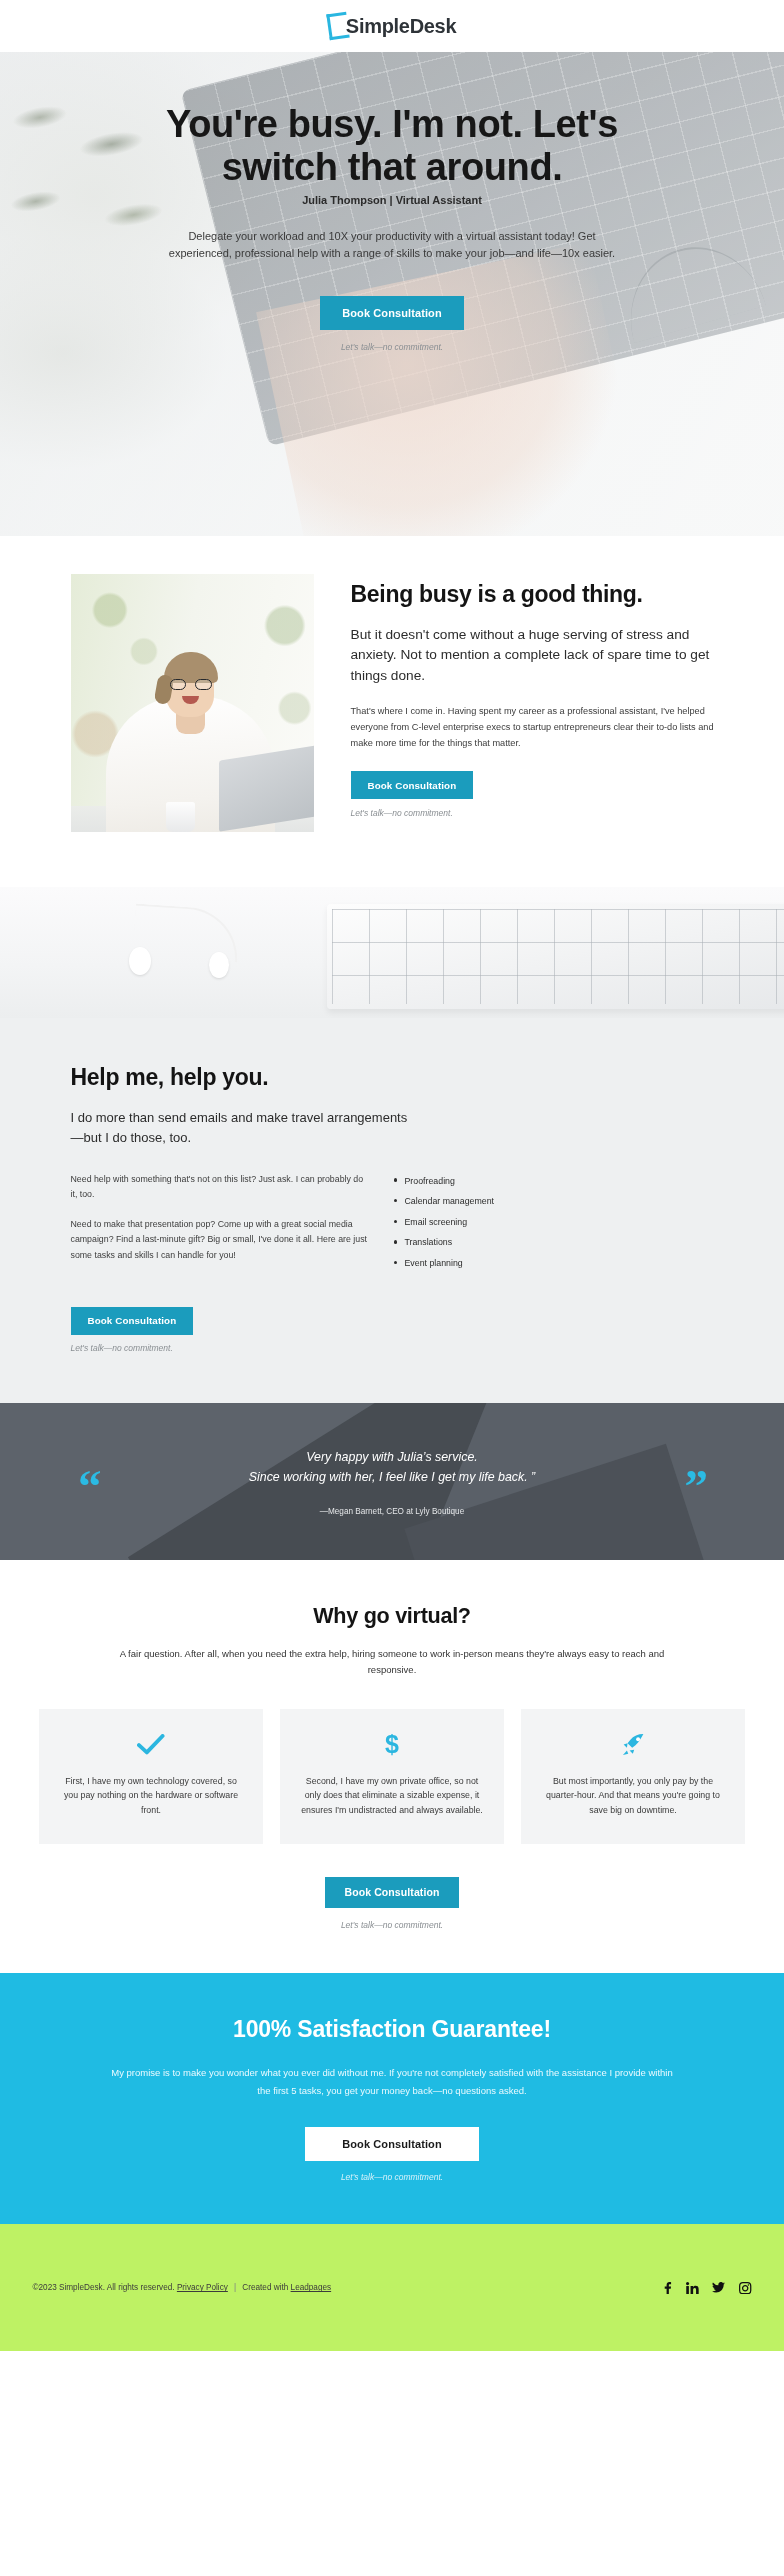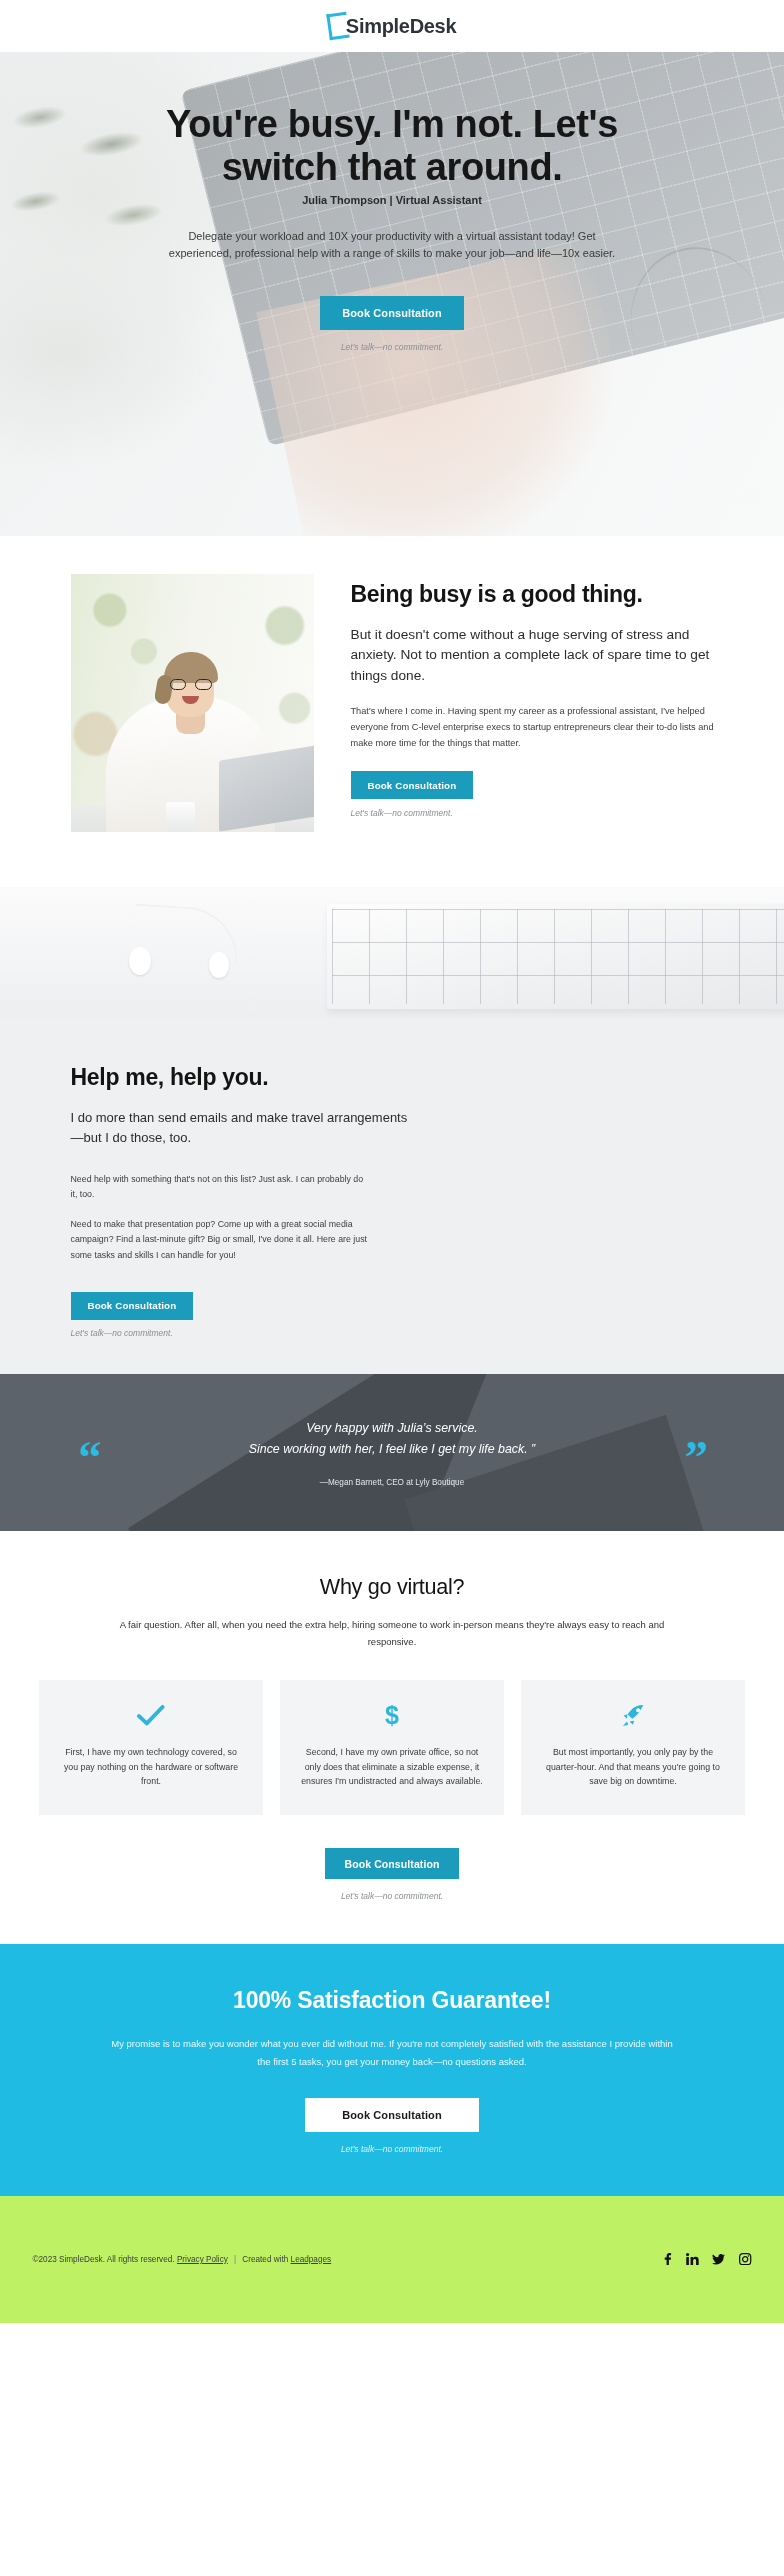--- a/index.html
+++ b/index.html
@@ -214,21 +214,21 @@
   }
   .kb-bud.b1 { left:129px; top:60px; width:22px; height:27.5px; }
   .kb-bud.b2 { left:209px; top:65px; width:19.6px; height:26px; }
   .kb-wire {
     position:absolute; left:134px; top:19.6px; width:105px; height:52px;
     border-top:2px solid #f1f1f1; border-right:2px solid #f1f1f1;
     border-radius:0 59px 0 0; transform:rotate(4deg);
   }
 
   
-  .sec-help { background:#eef0f1; padding:46px 0 36px; }
+  .sec-help { background:#eef0f1; padding:46px 0 50px; }
   .help-inner { width:719px; margin:0 auto; padding-left:38px; }
   .help-inner h2 {
     font-size:23px; font-weight:bold; color:#141414; letter-spacing:-0.3px;
   }
   .help-lead {
     margin-top:17px; font-size:13px; line-height:1.5; color:#2c2c2c; max-width:340px;
   }
   .help-cols { margin-top:25px; display:flex; gap:26px; }
   .help-left { width:297px; }
   .help-left p { font-size:8.8px; line-height:1.74; color:#3c3c3c; }
@@ -279,21 +279,21 @@
   .quote-body .ql {
     font-size:12.4px; font-style:italic; color:#ffffff; line-height:1.62;
   }
   .quote-attr {
     margin-top:19.6px; font-size:8.2px; color:#e4e6e8;
   }
 
   
   .sec-why { background:#fff; padding:43px 0 43px; }
   .why-inner { width:706px; margin:0 auto; text-align:center; }
-  .why-inner h2 { font-size:21.6px; font-weight:normal; color:#141414; letter-spacing:-0.3px; }
+  .why-inner h2 { font-size:21.6px; font-weight:bold; color:#141414; letter-spacing:-0.3px; }
   .why-sub {
     margin-top:17px; font-size:9.5px; line-height:1.7; color:#333;
     max-width:575px; margin-left:auto; margin-right:auto;
   }
   .cards { margin-top:30px; display:flex; gap:17px; justify-content:center; }
   .card {
     background:#f3f4f5; width:224px; padding:21px 21px 26px;
     text-align:center; min-height:118px;
   }
   .card-icon { height:30px; display:flex; align-items:center; justify-content:center; color:#2bb6e0; }
@@ -408,20 +408,27 @@
 <section class="sec-help">
   <div class="help-inner">
     <h2>Help me, help you.</h2>
     <p class="help-lead">I do more than send emails and make travel arrangements—but I do those, too.</p>
     <div class="help-cols">
       <div class="help-left">
         <p>Need help with something that's not on this list? Just ask. I can probably do it, too.</p>
         <p>Need to make that presentation pop? Come up with a great social media campaign? Find a last-minute gift? Big or small, I've done it all. Here are just some tasks and skills I can handle for you!</p>
       </div>
       <div class="help-lists">
+        <ul>
+          <li>Proofreading</li>
+          <li>Calendar management</li>
+          <li>Email screening</li>
+          <li>Translations</li>
+          <li>Event planning</li>
+        </ul>
       </div>
     </div>
     <div class="help-cta">
       <button class="btn">Book Consultation</button>
       <div class="note">Let's talk—no commitment.</div>
     </div>
   </div>
 </section>
 
 <section class="sec-quote">

